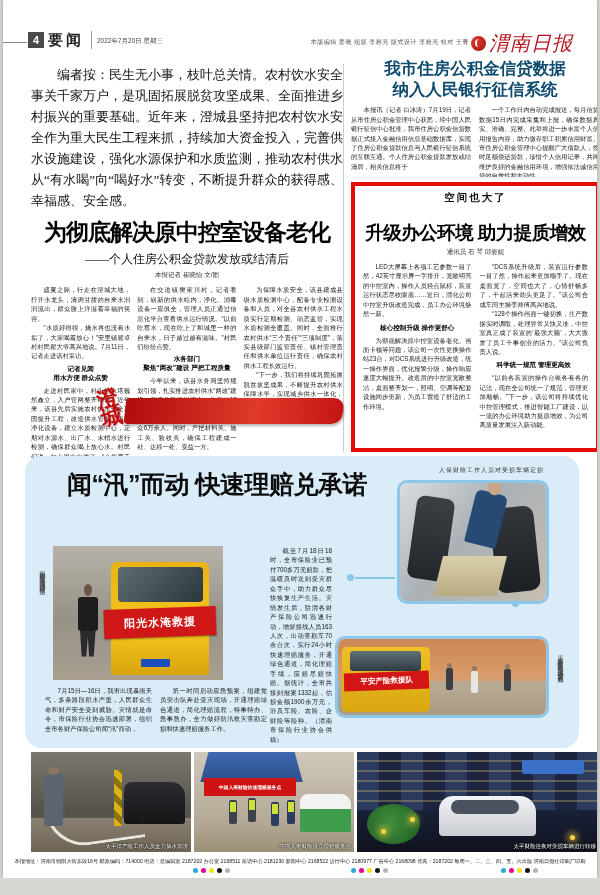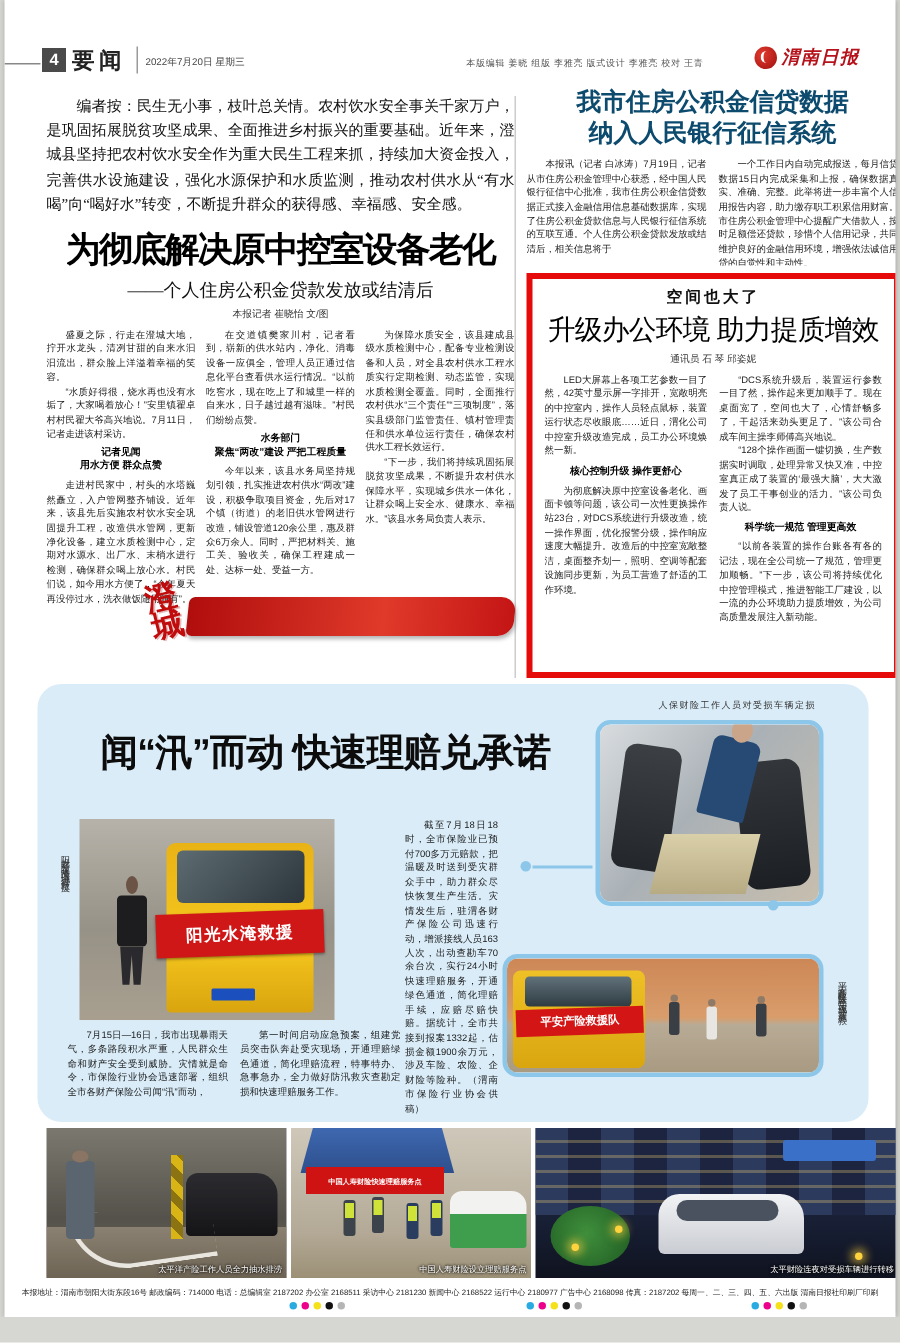--- a/index.html
+++ b/index.html
@@ -11,26 +11,26 @@
   .hdr{position:absolute;left:0;top:28px;width:100%;height:30px}
   .hdr-rule-l{position:absolute;left:0;top:14px;width:24px;height:1px;background:#888}
   .pagenum{position:absolute;left:25px;top:4px;width:16px;height:16px;background:#4a4a4a;color:#fff;font-weight:bold;font-size:11px;text-align:center;line-height:16px}
   .section{position:absolute;left:45px;top:3px;font-size:15px;font-weight:bold;letter-spacing:3px;color:#222}
   .hdr-div{position:absolute;left:88px;top:3px;width:1px;height:18px;background:#999}
   .date{position:absolute;left:94px;top:9px;font-size:6.5px;color:#444}
   .credits{position:absolute;right:128px;top:10px;font-size:6px;color:#555;letter-spacing:.5px}
   .masthead{position:absolute;right:24px;top:2px;display:flex;align-items:center;gap:3px}
   .mast-icon{width:15px;height:15px;border-radius:50%;background:radial-gradient(circle at 35% 35%,#e23b2e,#9e0f0f);position:relative}
   .mast-icon:before{content:"";position:absolute;left:4px;top:3px;width:6px;height:8px;border-left:2px solid #fff;border-radius:50%}
-  .mast-text{font-family:"Liberation Serif",serif;font-style:italic;font-weight:bold;font-size:12px;color:#b5121b;letter-spacing:1px}
+  .mast-text{font-family:"Liberation Serif",serif;font-style:italic;font-weight:normal;font-size:20px;color:#b5121b;letter-spacing:1px}
 
   
   .vrule{position:absolute;left:340px;top:64px;width:1px;height:388px;background:#ccc}
   .left-col{position:absolute;left:28px;top:64px;width:312px;height:392px}
-  .ednote{font-family:"Liberation Serif",serif;font-size:10px;line-height:1.62;color:#111;text-align:justify}
+  .ednote{font-family:"Liberation Serif",serif;font-size:13px;line-height:1.62;color:#111;text-align:justify}
   .ednote p{text-indent:2em;margin-bottom:2px}
   .m-headline{margin-top:6px;font-size:23px;font-weight:900;letter-spacing:-1px;text-align:center;color:#000;white-space:nowrap}
   .m-sub{margin-top:3px;font-family:"Liberation Serif",serif;font-size:12px;text-align:center;color:#111}
   .m-byline{margin-top:3px;font-size:6.5px;text-align:center;color:#333}
   .cols{display:flex;gap:7px;margin-top:5px;height:188px;overflow:hidden}
   .col{width:99.3px}
   .t{font-size:6.3px;line-height:1.5;text-align:justify;color:#1a1a1a}
   .t p{text-indent:2em}
   .sh{font-weight:bold;text-align:center;font-size:6.6px;color:#000;margin:4px 0 3px}
   .sh div{line-height:1.35}
@@ -42,30 +42,30 @@
   .banner-seal{position:absolute;left:-4px;top:-8px;font-family:"Liberation Serif",serif;font-size:21px;font-weight:900;color:#c00c0c;transform:rotate(-14deg);line-height:.9;text-shadow:1px 1px 0 rgba(150,0,0,.25);width:30px}
 
   
   .right-col{position:absolute;left:348px;top:58px;width:248px}
   .gj-title{font-size:16.5px;font-weight:900;text-align:center;color:#0c4a6e;line-height:1.25}
   .gj-body{display:flex;gap:8px;margin-top:6px;height:72px;overflow:hidden}
   .gj-body .gcol{width:120px}
 
   .redbox{position:absolute;left:348px;top:182px;width:249px;height:270px;border:4px solid #e60b0b;background:#fff;padding:5px 8px}
   .rb-kicker{font-size:10.5px;font-weight:bold;text-align:center;color:#111;letter-spacing:2px}
-  .rb-headline{font-size:18.5px;font-weight:400;text-align:center;color:#000;margin-top:2px;white-space:nowrap;letter-spacing:-.5px}
+  .rb-headline{font-size:18.5px;font-weight:700;text-align:center;color:#000;margin-top:15px;white-space:nowrap;letter-spacing:-.5px}
   .rb-byline{font-size:6.5px;text-align:center;color:#333;margin-top:3px}
   .rb-body{display:flex;gap:8px;margin-top:5px;height:198px;overflow:hidden}
   .rb-body .rcol{width:110px}
 
   
   .bluepanel{position:absolute;left:22px;top:456px;width:554px;height:292px;background:#d9ecf8;border-radius:16px}
   .ins-headline{position:absolute;left:36px;top:468px;width:356px;text-align:center;color:#0c0c0c}
   .ins-h1{font-size:23px;font-weight:900;letter-spacing:2px}
-  .ins-h2{font-size:25px;font-weight:900;letter-spacing:-.5px;margin-top:17px;white-space:nowrap}
+  .ins-h2{font-size:25px;font-weight:900;letter-spacing:-.5px;margin-top:0;white-space:nowrap}
   .vcap{position:absolute;writing-mode:vertical-rl;font-family:"Liberation Serif",serif;font-size:6px;color:#333;letter-spacing:1.5px;line-height:1.6}
   .vcap-left{left:34px;top:566px;height:120px}
   .vcap-mid{left:552px;top:650px;height:78px}
 
   .photo{position:relative;overflow:hidden}
   .cap{position:absolute;right:3px;bottom:2px;font-size:5.5px;color:#fff;text-shadow:0 0 2px #000,0 0 2px #000;z-index:5}
 
   
   .ph-truck{position:absolute;left:50px;top:546px;width:170px;height:134px;background:linear-gradient(#b7b2a9,#979287 55%,#a89f8f)}
   .truck-body{position:absolute;left:34%;top:12%;width:58%;height:84%;background:linear-gradient(#e9b315,#f5c71e 60%,#d9a40e);border-radius:6px 6px 3px 3px}

